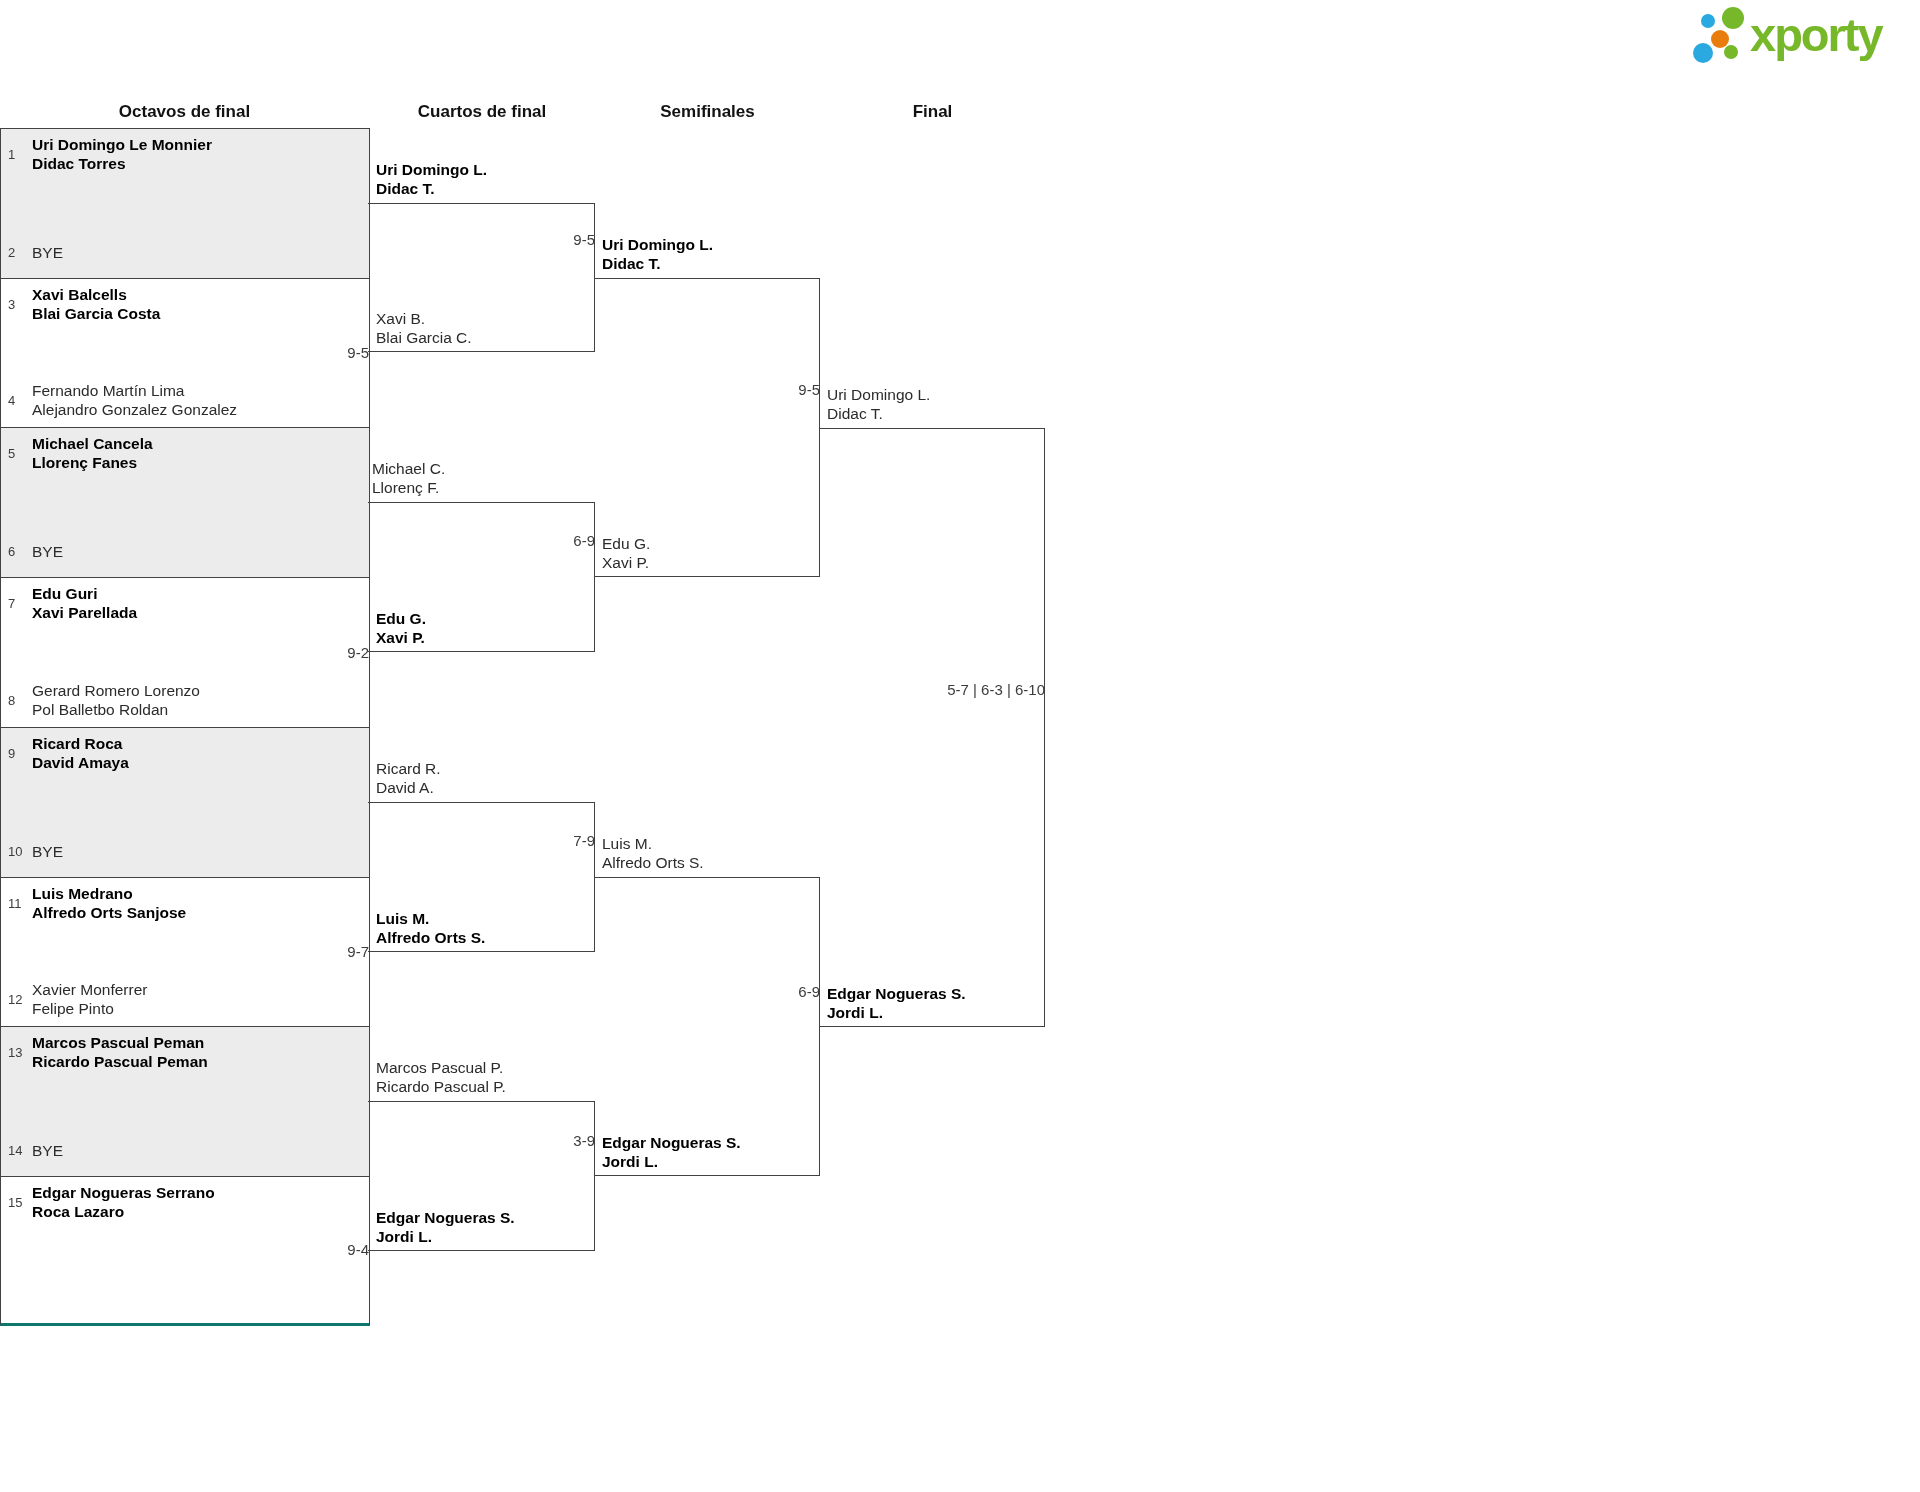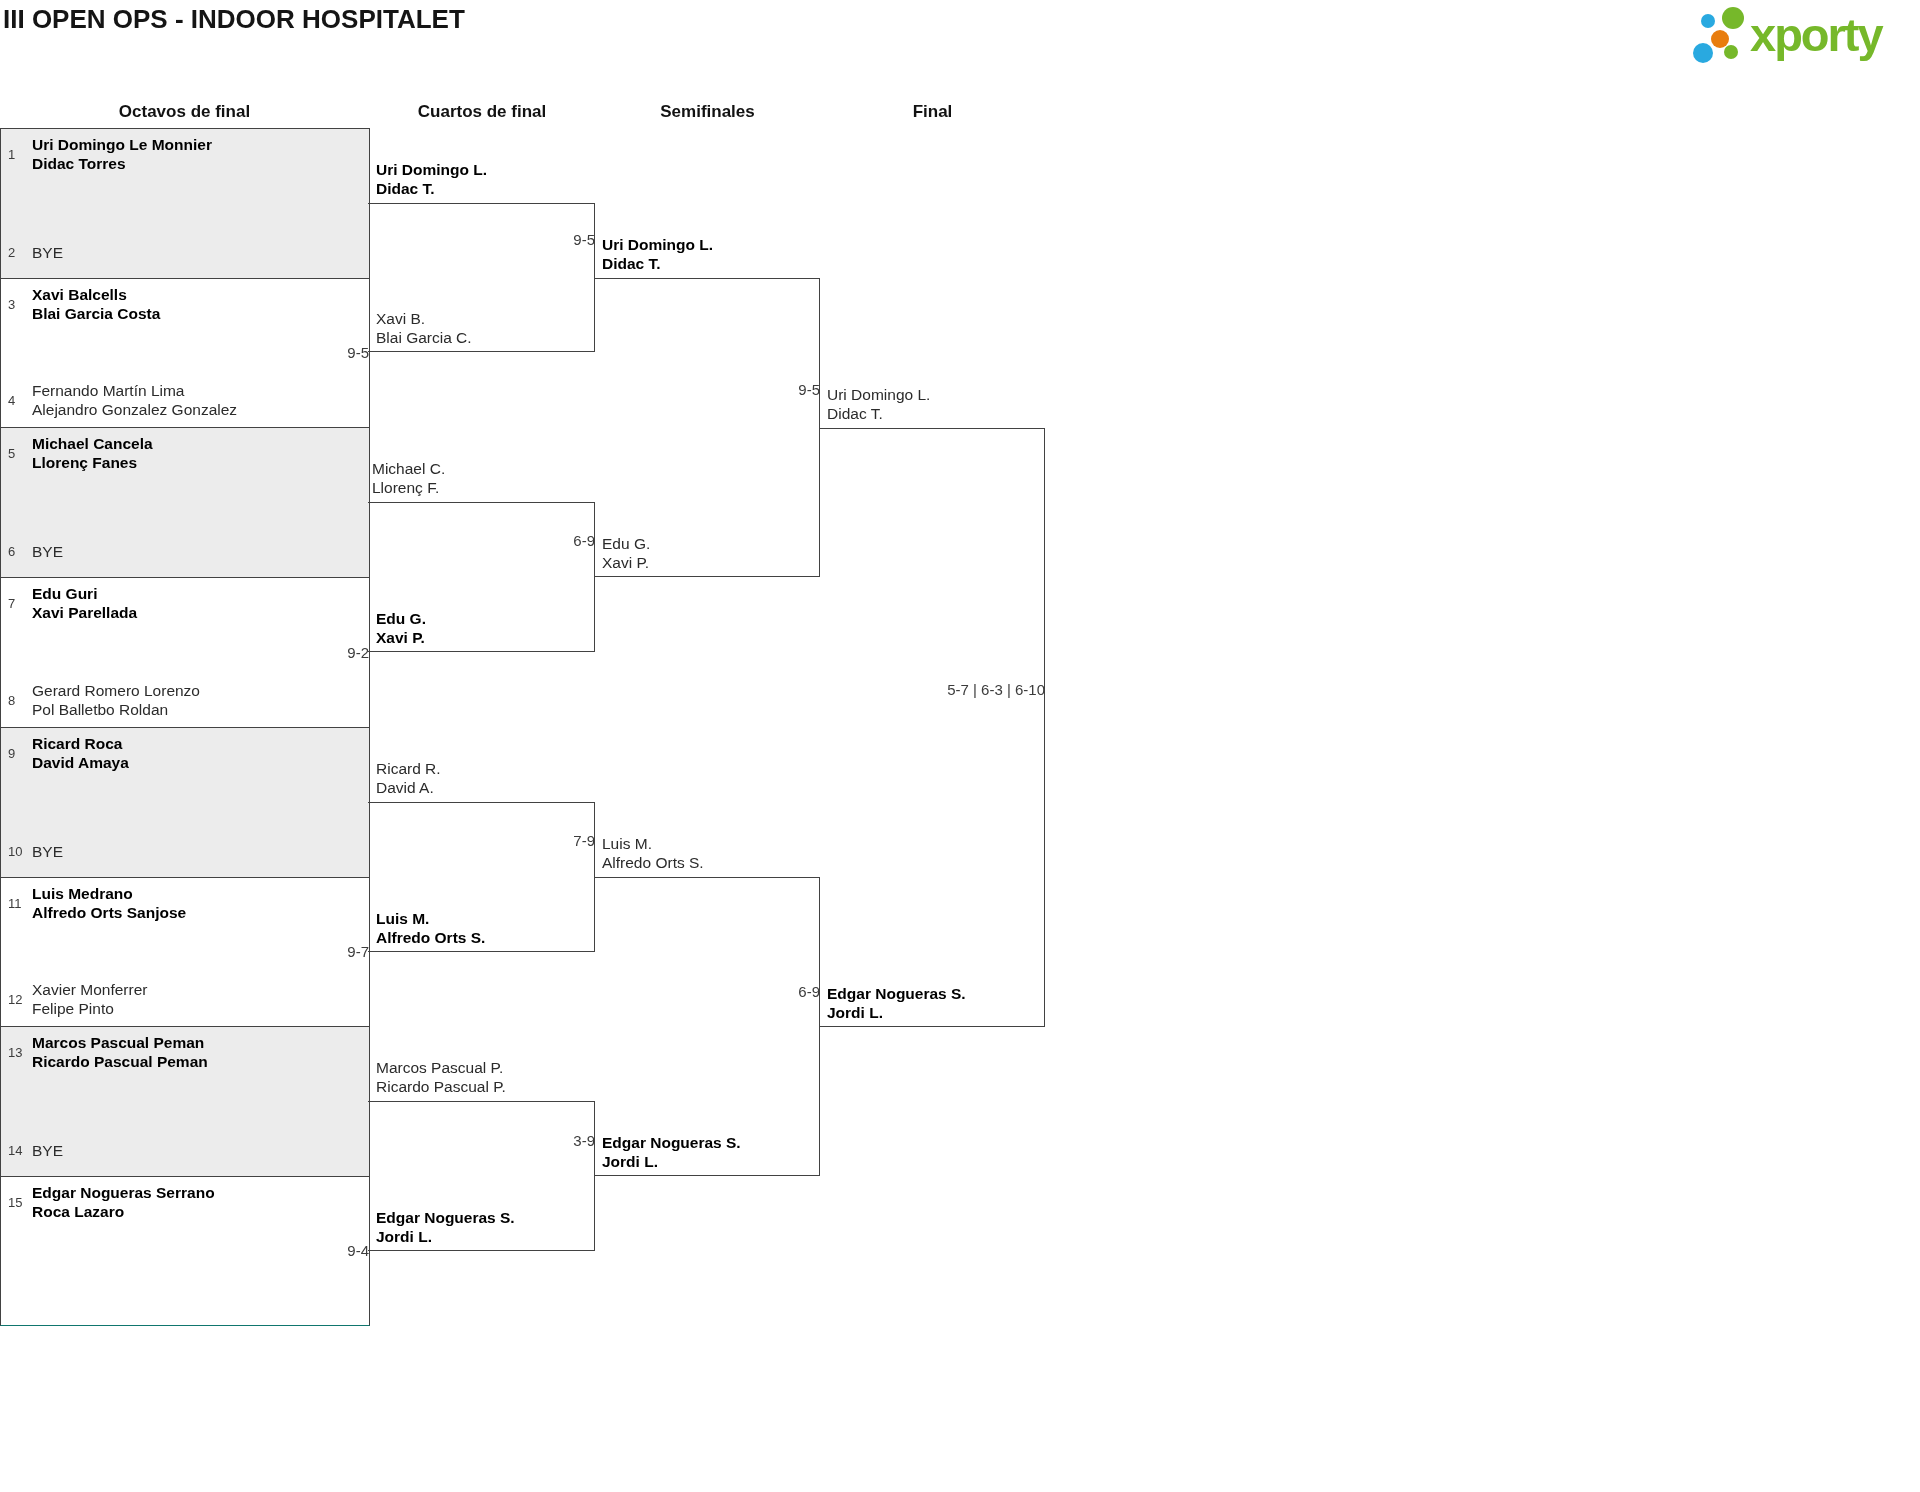--- a/index.html
+++ b/index.html
@@ -24,21 +24,21 @@
              letter-spacing:-2px;color:#76b82a;}
 
   
   .rh{position:absolute;top:100px;height:24px;font-size:17px;line-height:24px;font-weight:600;
       color:#121212;text-align:center;}
 
   
   .box{position:absolute;box-sizing:border-box;border:1px solid #424242;border-bottom:none;background:transparent;}
   .r1{left:0;width:370px;}
   .bye{background:#ececec;}
-  .last{border-bottom:1px solid #0f766e;padding-left:8px;}
+  .last{border-bottom:3px solid #0f766e;padding-left:8px;}
   .nol{border-left:none;border-bottom:1px solid #424242;}
 
   
   .trow{position:absolute;left:0;right:0;display:flex;align-items:center;gap:8px;padding-left:7px;}
   .trow.t{top:6px;height:38px;}
   .trow.b2{bottom:8px;height:38px;}
   .trow.b1{bottom:16px;height:19px;}
   .seed{font-size:13px;color:#3c3c3c;min-width:16px;flex:none;}
   .tn{font-size:15.5px;line-height:19px;white-space:nowrap;color:#2b2b2b;}
   .tn.w{font-weight:700;color:#000;}
@@ -49,21 +49,20 @@
 
   
   .nm{position:absolute;font-size:15.5px;line-height:19px;white-space:nowrap;color:#2b2b2b;width:215px;margin-top:12px;}
   .nm.w{font-weight:700;color:#000;}
 </style>
 </head>
 <body>
 
 <div class="page">
 
-  <div class="title t1">III OPEN OPS - INDOOR HOSPITALET</div>
 
   <a class="logo">
     <span class="dot d-blue-sm"></span>
     <span class="dot d-green-lg"></span>
     <span class="dot d-orange"></span>
     <span class="dot d-blue-lg"></span>
     <span class="dot d-green-sm"></span>
     <span class="logo-text">xporty</span>
   </a>
 

